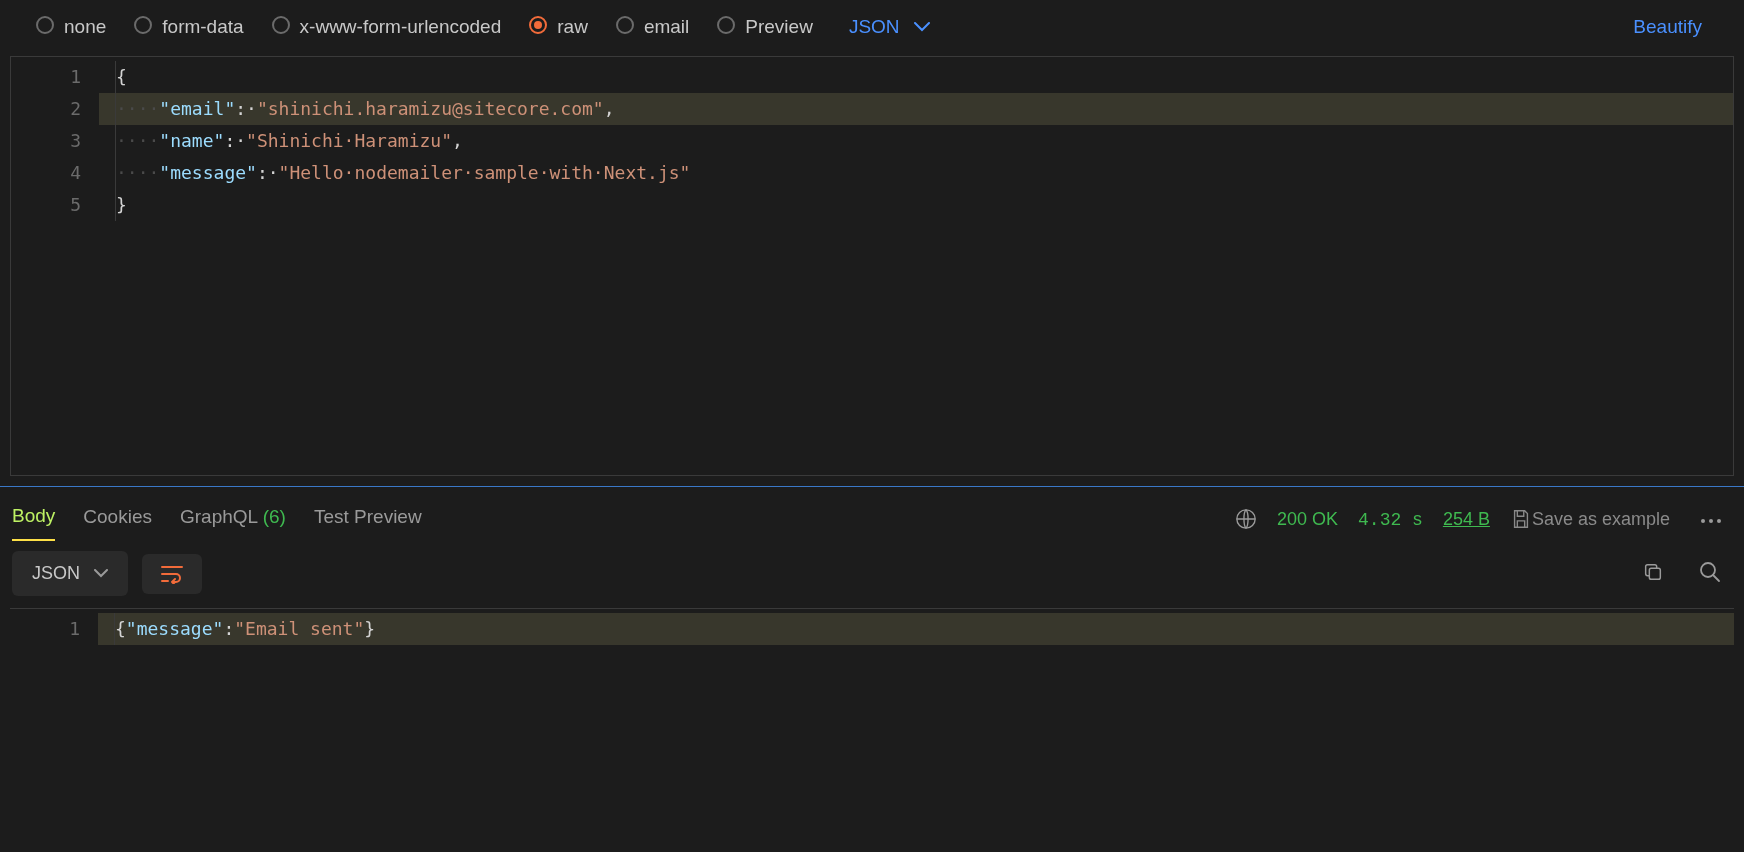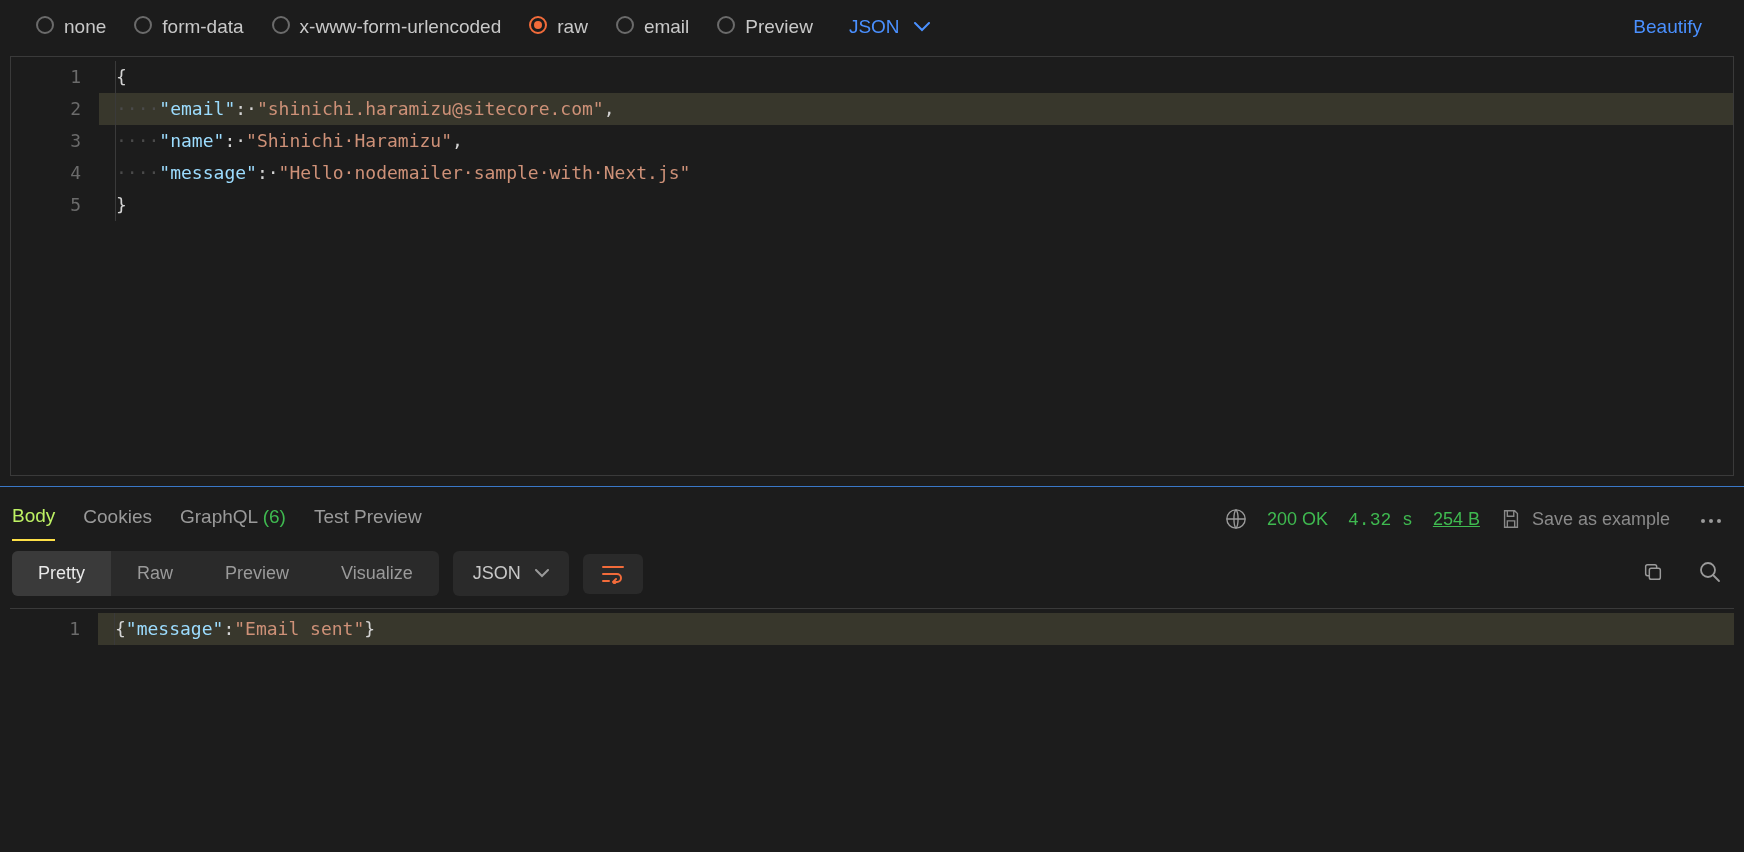--- a/index.html
+++ b/index.html
@@ -142,21 +142,21 @@
     font-size: 18px;
   }
   .globe-icon, .save-icon, .more-icon, .copy-icon, .search-icon, .wrap-icon, .chev {
     display: inline-flex;
     align-items: center;
     justify-content: center;
   }
   .status-code { color: #3fb950; }
   .resp-time { color: #3fb950; font-family: Liberation Mono, monospace; }
   .resp-size { color: #3fb950; text-decoration: underline; }
-  .save-example { display: flex; align-items: center; gap: 10px; color: #8a8a8a; cursor: pointer; }
+  .save-example { display: flex; align-items: center; color: #8a8a8a; cursor: pointer; }
   .view-row {
     display: flex;
     align-items: center;
     gap: 14px;
     padding: 10px 12px 12px;
   }
   .seg-group {
     display: flex;
     background: #2a2a2a;
     border-radius: 6px;
@@ -297,26 +297,20 @@
       <svg width="22" height="6" viewBox="0 0 22 6">
           <circle cx="3" cy="3" r="2" fill="#9a9a9a"></circle>
           <circle cx="11" cy="3" r="2" fill="#9a9a9a"></circle>
           <circle cx="19" cy="3" r="2" fill="#9a9a9a"></circle>
         </svg>
     </span>
   </div>
 </div>
 
 <div class="view-row">
-  <div class="seg-group">
-    <span class="seg active">Pretty</span>
-    <span class="seg">Raw</span>
-    <span class="seg">Preview</span>
-    <span class="seg">Visualize</span>
-  </div>
   <span class="resp-type-dd">
     <span>JSON</span>
     <span class="chev">
       <svg width="14" height="9" viewBox="0 0 14 9">
           <path d="M1 1l6 6 6-6" stroke="#9a9a9a" stroke-width="2" fill="none" stroke-linecap="round"></path>
         </svg>
     </span>
   </span>
   <span class="wrap-btn">
     <span class="wrap-icon">

